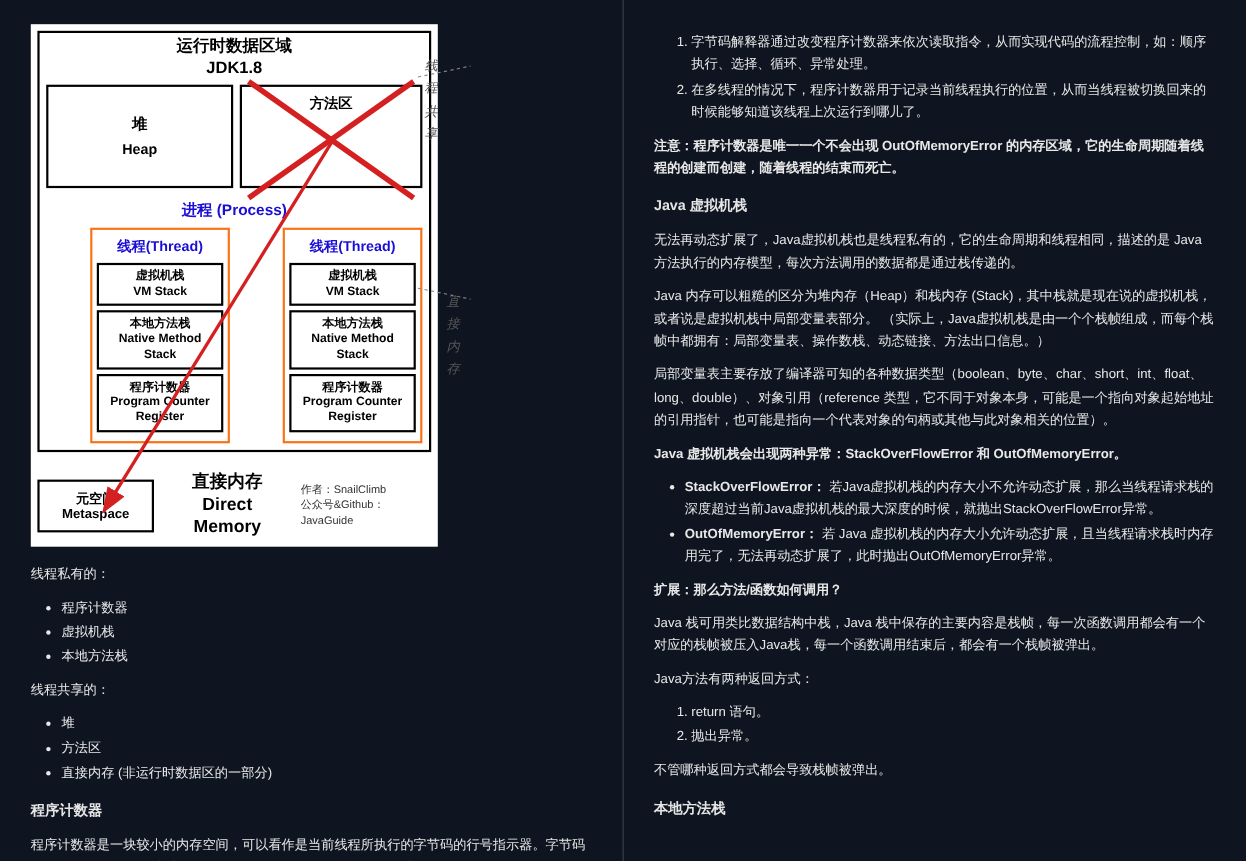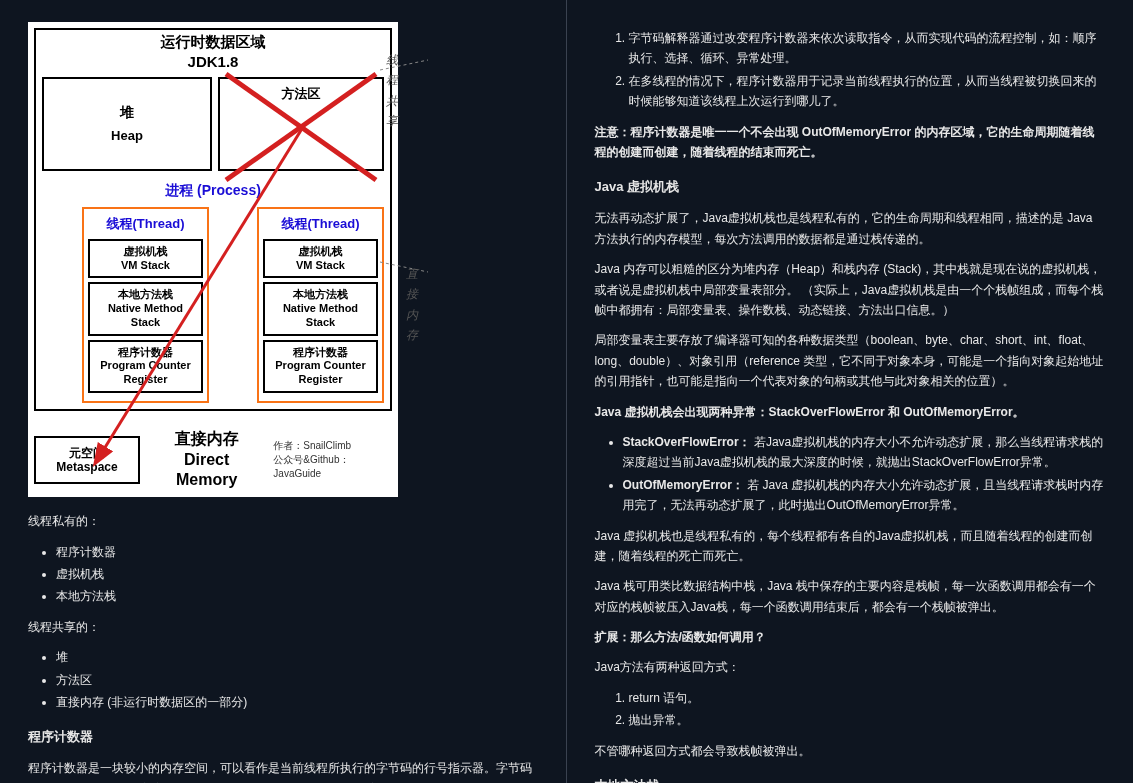--- a/index.html
+++ b/index.html
@@ -172,23 +172,22 @@
 
   <div class="h">Java 虚拟机栈</div>
   <div class="para">无法再动态扩展了，Java虚拟机栈也是线程私有的，它的生命周期和线程相同，描述的是 Java 方法执行的内存模型，每次方法调用的数据都是通过栈传递的。</div>
   <div class="para">Java 内存可以粗糙的区分为堆内存（Heap）和栈内存 (Stack)，其中栈就是现在说的虚拟机栈，或者说是虚拟机栈中局部变量表部分。 （实际上，Java虚拟机栈是由一个个栈帧组成，而每个栈帧中都拥有：局部变量表、操作数栈、动态链接、方法出口信息。）</div>
   <div class="para">局部变量表主要存放了编译器可知的各种数据类型（boolean、byte、char、short、int、float、long、double）、对象引用（reference 类型，它不同于对象本身，可能是一个指向对象起始地址的引用指针，也可能是指向一个代表对象的句柄或其他与此对象相关的位置）。</div>
   <div class="para strong">Java 虚拟机栈会出现两种异常：StackOverFlowError 和 OutOfMemoryError。</div>
   <ul class="b">
     <li><span class="strong">StackOverFlowError：</span><span> 若Java虚拟机栈的内存大小不允许动态扩展，那么当线程请求栈的深度超过当前Java虚拟机栈的最大深度的时候，就抛出StackOverFlowError异常。</span></li>
     <li><span class="strong">OutOfMemoryError：</span><span> 若 Java 虚拟机栈的内存大小允许动态扩展，且当线程请求栈时内存用完了，无法再动态扩展了，此时抛出OutOfMemoryError异常。</span></li>
   </ul>
-  <div class="para">Java 虚拟机栈也是线程私有的，每个线程都有各自的Java虚拟机栈，而且随着线程的创建而创建，随着线程的死亡而死亡。</div>
+  <div class="para strong">扩展：那么方法/函数如何调用？</div>
   <div class="para">Java 栈可用类比数据结构中栈，Java 栈中保存的主要内容是栈帧，每一次函数调用都会有一个对应的栈帧被压入Java栈，每一个函数调用结束后，都会有一个栈帧被弹出。</div>
-  <div class="para strong">扩展：那么方法/函数如何调用？</div>
   <div class="para">Java方法有两种返回方式：</div>
   <ol class="n">
     <li>return 语句。</li>
     <li>抛出异常。</li>
   </ol>
   <div class="para">不管哪种返回方式都会导致栈帧被弹出。</div>
 
   <div class="h">本地方法栈</div>
 
 </div>

